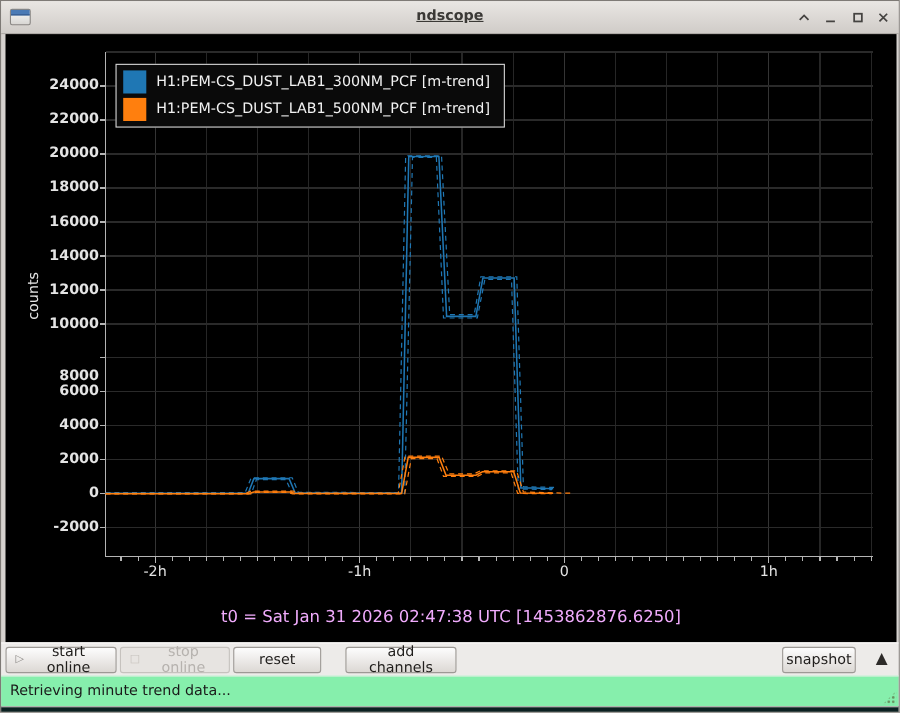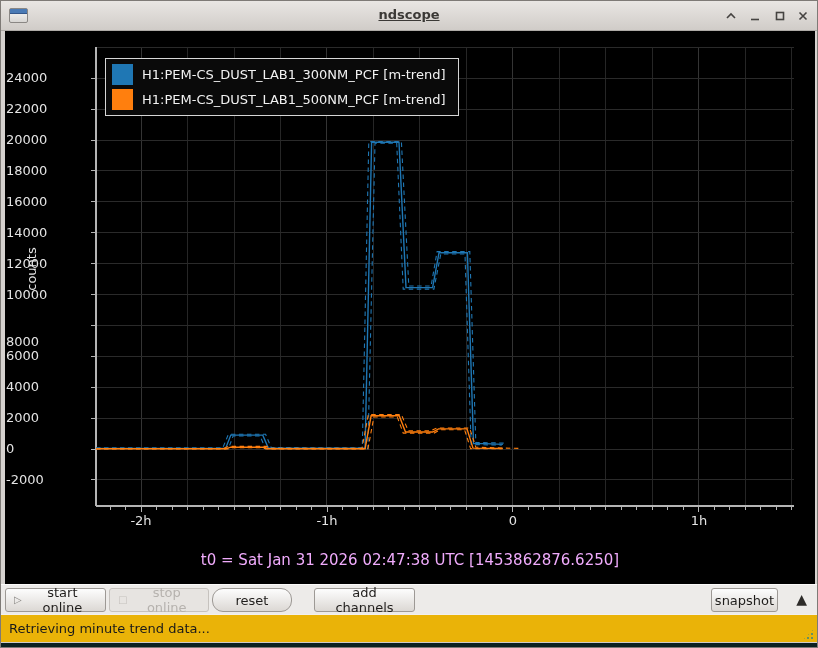--- a/index.html
+++ b/index.html
@@ -18,22 +18,22 @@
   .tb-btn{position:absolute;top:7px;width:16px;height:16px;display:flex;align-items:center;
           justify-content:center;cursor:pointer;}
   .tb-btn svg{display:block;}
 
   
   .figure{position:absolute;left:4px;top:30px;width:810px;height:553px;background:#000;}
   .axes{position:absolute;left:91px;top:16px;width:698px;height:459px;}
   #plot-svg{position:absolute;left:0;top:0;overflow:visible;}
   #tick-labels{position:absolute;left:0;top:0;width:810px;height:553px;pointer-events:none;}
   .x-tick-label{position:absolute;width:50px;text-align:center;font-size:13px;color:#e4e4e4;}
-  .y-tick-label{position:absolute;width:84px;font-size:13px;color:#e4e4e4;
-                height:18px;line-height:18px;left:1px;}
+  .y-tick-label{position:absolute;width:84px;text-align:right;font-size:13px;color:#e4e4e4;
+                height:18px;line-height:18px;left:1px;font-weight:bold;}
   .ylabel{position:absolute;left:26px;top:238px;transform:translate(-50%,-50%) rotate(-90deg);
           color:#e4e4e4;font-size:13px;white-space:nowrap;}
   .t0{position:absolute;left:0;right:0;top:520px;text-align:center;color:#f0abfc;font-size:15px;}
 
   .legend{position:absolute;left:9px;top:11px;background:#0a0a0a;border:1px solid #d6d6d6;
           padding:5px 13px 5px 6px;display:flex;flex-direction:column;gap:4px;}
   .legend-item{display:flex;align-items:center;gap:9px;}
   .legend-swatch{width:21px;height:21px;flex:0 0 auto;}
   .legend-label{font-size:13px;color:#f2f2f2;white-space:nowrap;}
 
@@ -42,27 +42,27 @@
            border-top:1px solid #fbfaf9;}
   .btn{position:absolute;top:3px;height:24px;display:inline-flex;align-items:center;
        justify-content:center;gap:6px;border:1px solid #9d9995;border-radius:3px;
        background:linear-gradient(#fdfdfd,#dcd8d4);font-family:"DejaVu Sans",sans-serif;
        font-size:13px;color:#201e1c;box-sizing:border-box;cursor:pointer;padding:0 8px;}
   .btn.disabled{color:#b6b2ae;background:#e7e4e1;border-color:#c6c2be;}
   .btn-ico{font-size:10px;line-height:10px;color:#8a8784;}
   .btn.disabled .btn-ico{color:#c6c2be;}
   #btn-start{left:4px;width:101px;}
   #btn-stop{left:108px;width:100px;}
-  #btn-reset{left:211px;width:80px;border-radius:11px;}
+  #btn-reset{left:211px;width:80px;}
   #btn-add{left:313px;width:101px;}
   #btn-snapshot{right:39px;width:67px;}
   .collapse{position:absolute;right:10px;top:6px;font-size:14px;color:#2d2b29;cursor:pointer;}
 
   
-  .statusbar{position:absolute;left:0;right:0;top:613px;height:28px;background:#eab308;
+  .statusbar{position:absolute;left:0;right:0;top:613px;height:28px;background:#86efac;
              border-top:1px solid #f2f0ee;}
   .status-msg{position:absolute;left:8px;top:0;line-height:27px;font-size:13px;color:#1a1a1a;}
   .grip{position:absolute;right:2px;bottom:2px;width:13px;height:13px;
         background-image:radial-gradient(#67905f 1px,transparent 1.3px);
         background-size:4px 4px;clip-path:polygon(100% 0,100% 100%,0 100%);cursor:nwse-resize;}
   .bottom-strip{position:absolute;left:0;right:0;top:641px;height:7px;background:#0b2121;
                 border-top:1px solid #cfccc9;}
 </style>
 </head>
 <body>

